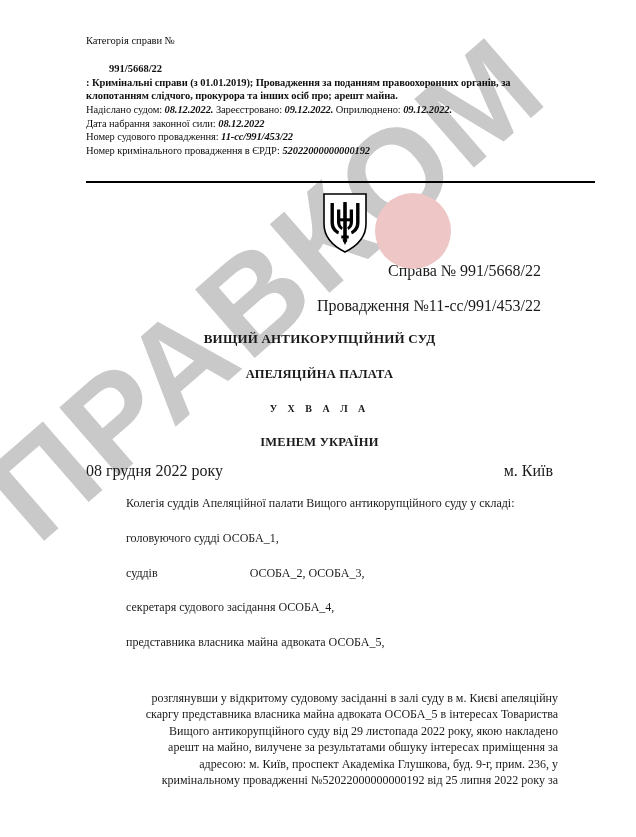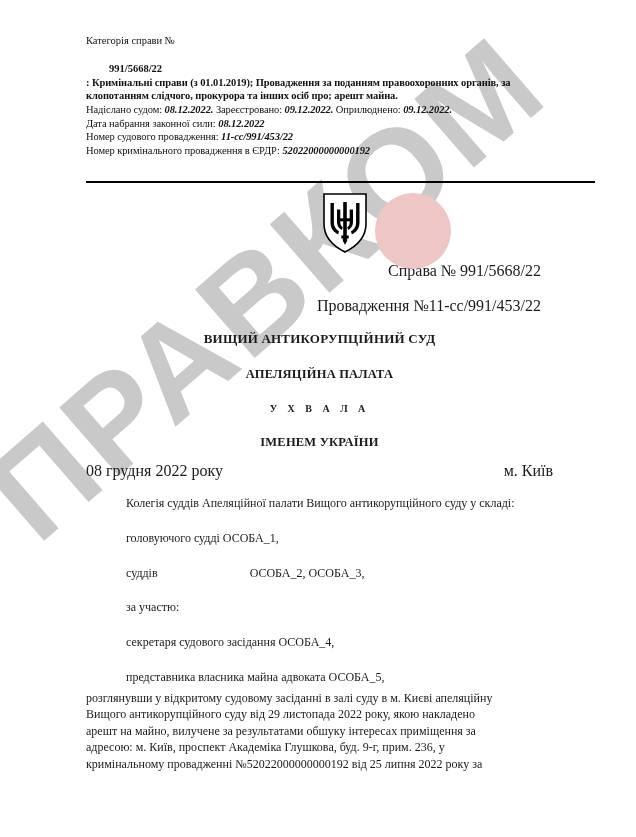--- a/index.html
+++ b/index.html
@@ -197,21 +197,21 @@
   }
 
   
   .final-para {
     position: absolute;
     left: 86px;
     top: 690px;
     width: 472px;
     font-size: 12px;
     line-height: 1.37;
-    text-align: left;
+    text-align: right;
   }
   .final-para .pline { white-space: nowrap; }
 </style>
 </head>
 <body>
 
 <div id="page">
 
   <div id="watermark">
     <div class="wm-text">ПРАВКОМ</div>
@@ -281,27 +281,27 @@
       <span>08 грудня 2022 року</span>
       <span>м. Київ</span>
     </div>
 
     <div class="body-block">
       <div class="body-line">Колегія суддів Апеляційної палати Вищого антикорупційного суду у складі:</div>
       <div class="body-line">головуючого судді ОСОБА_1,</div>
       <div class="body-line">
         <span>суддів</span><span class="tabgap"></span><span>ОСОБА_2, ОСОБА_3,</span>
       </div>
-      <div class="body-line">за участю:</div>
       <div class="body-line">секретаря судового засідання  ОСОБА_4,</div>
       <div class="body-line">представника власника майна адвоката ОСОБА_5,</div>
     </div>
 
     <div class="final-para">
         <div class="pline">розглянувши у відкритому судовому засіданні в залі суду в м. Києві апеляційну</div>
+        <div class="pline">скаргу представника власника майна адвоката ОСОБА_5 в інтересах Товариства</div>
         <div class="pline">Вищого антикорупційного суду від 29 листопада 2022 року, якою накладено</div>
         <div class="pline">арешт на майно, вилучене за результатами обшуку інтересах приміщення за</div>
         <div class="pline">адресою: м. Київ, проспект Академіка Глушкова, буд. 9-г, прим. 236, у</div>
         <div class="pline">кримінальному провадженні №52022000000000192 від 25 липня 2022 року за</div>
       </div>
 
   </div>
 </div>
 
 </body></html>

